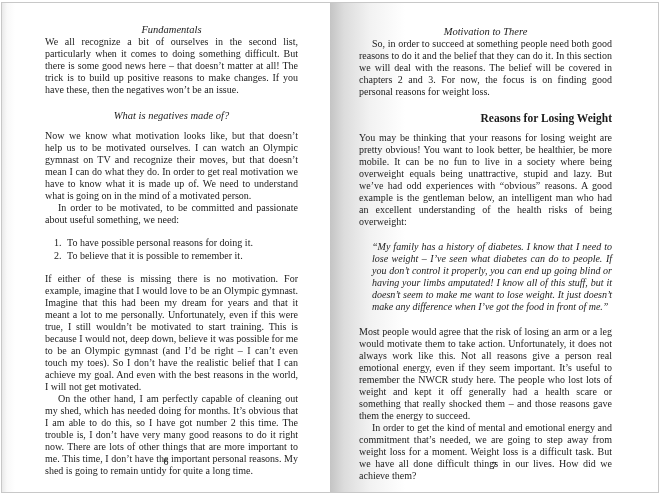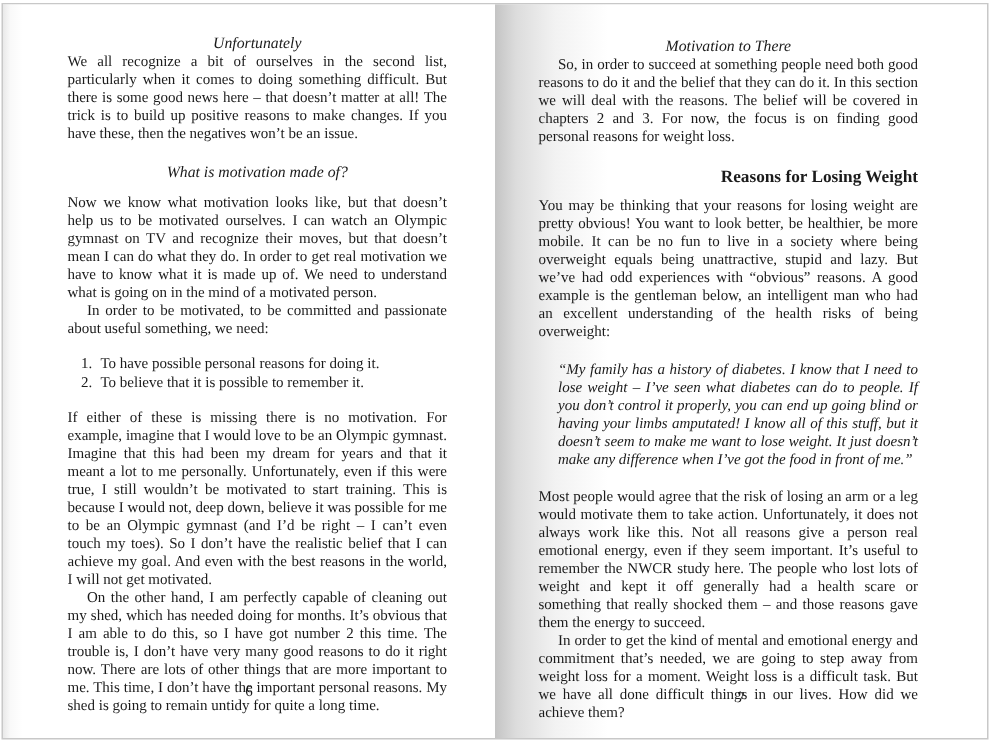--- a/index.html
+++ b/index.html
@@ -93,23 +93,23 @@
   .page.left .page-number { bottom: 25px; }
   .page.right .page-number { bottom: 21px; }
 </style>
 </head>
 <body>
 
 <div class="stage">
   <div class="spread">
 
     <section class="page left">
-      <div class="running-header">Unfortunately</div>
+      <div class="running-header">Fundamentals</div>
       <p class="body first">We all recognize a bit of ourselves in the second list, particularly when it comes to doing something difficult. But there is some good news here – that doesn’t matter at all! The trick is to build up positive reasons to make changes. If you have these, then the negatives won’t be an issue.</p>
-      <h3 class="subheading">What is motivation made of?</h3>
+      <h3 class="subheading">What is negatives made of?</h3>
       <p class="body">Now we know what motivation looks like, but that doesn’t help us to be motivated ourselves. I can watch an Olympic gymnast on TV and recognize their moves, but that doesn’t mean I can do what they do. In order to get real motivation we have to know what it is made up of. We need to understand what is going on in the mind of a motivated person.</p>
       <p class="body indent">In order to be motivated, to be committed and passionate about useful something, we need:</p>
       <ol class="num-list">
         <li>
           <span class="li-num">1.</span>
           <span class="li-text">To have possible personal reasons for doing it.</span>
         </li>
         <li>
           <span class="li-num">2.</span>
           <span class="li-text">To believe that it is possible to remember it.</span>

